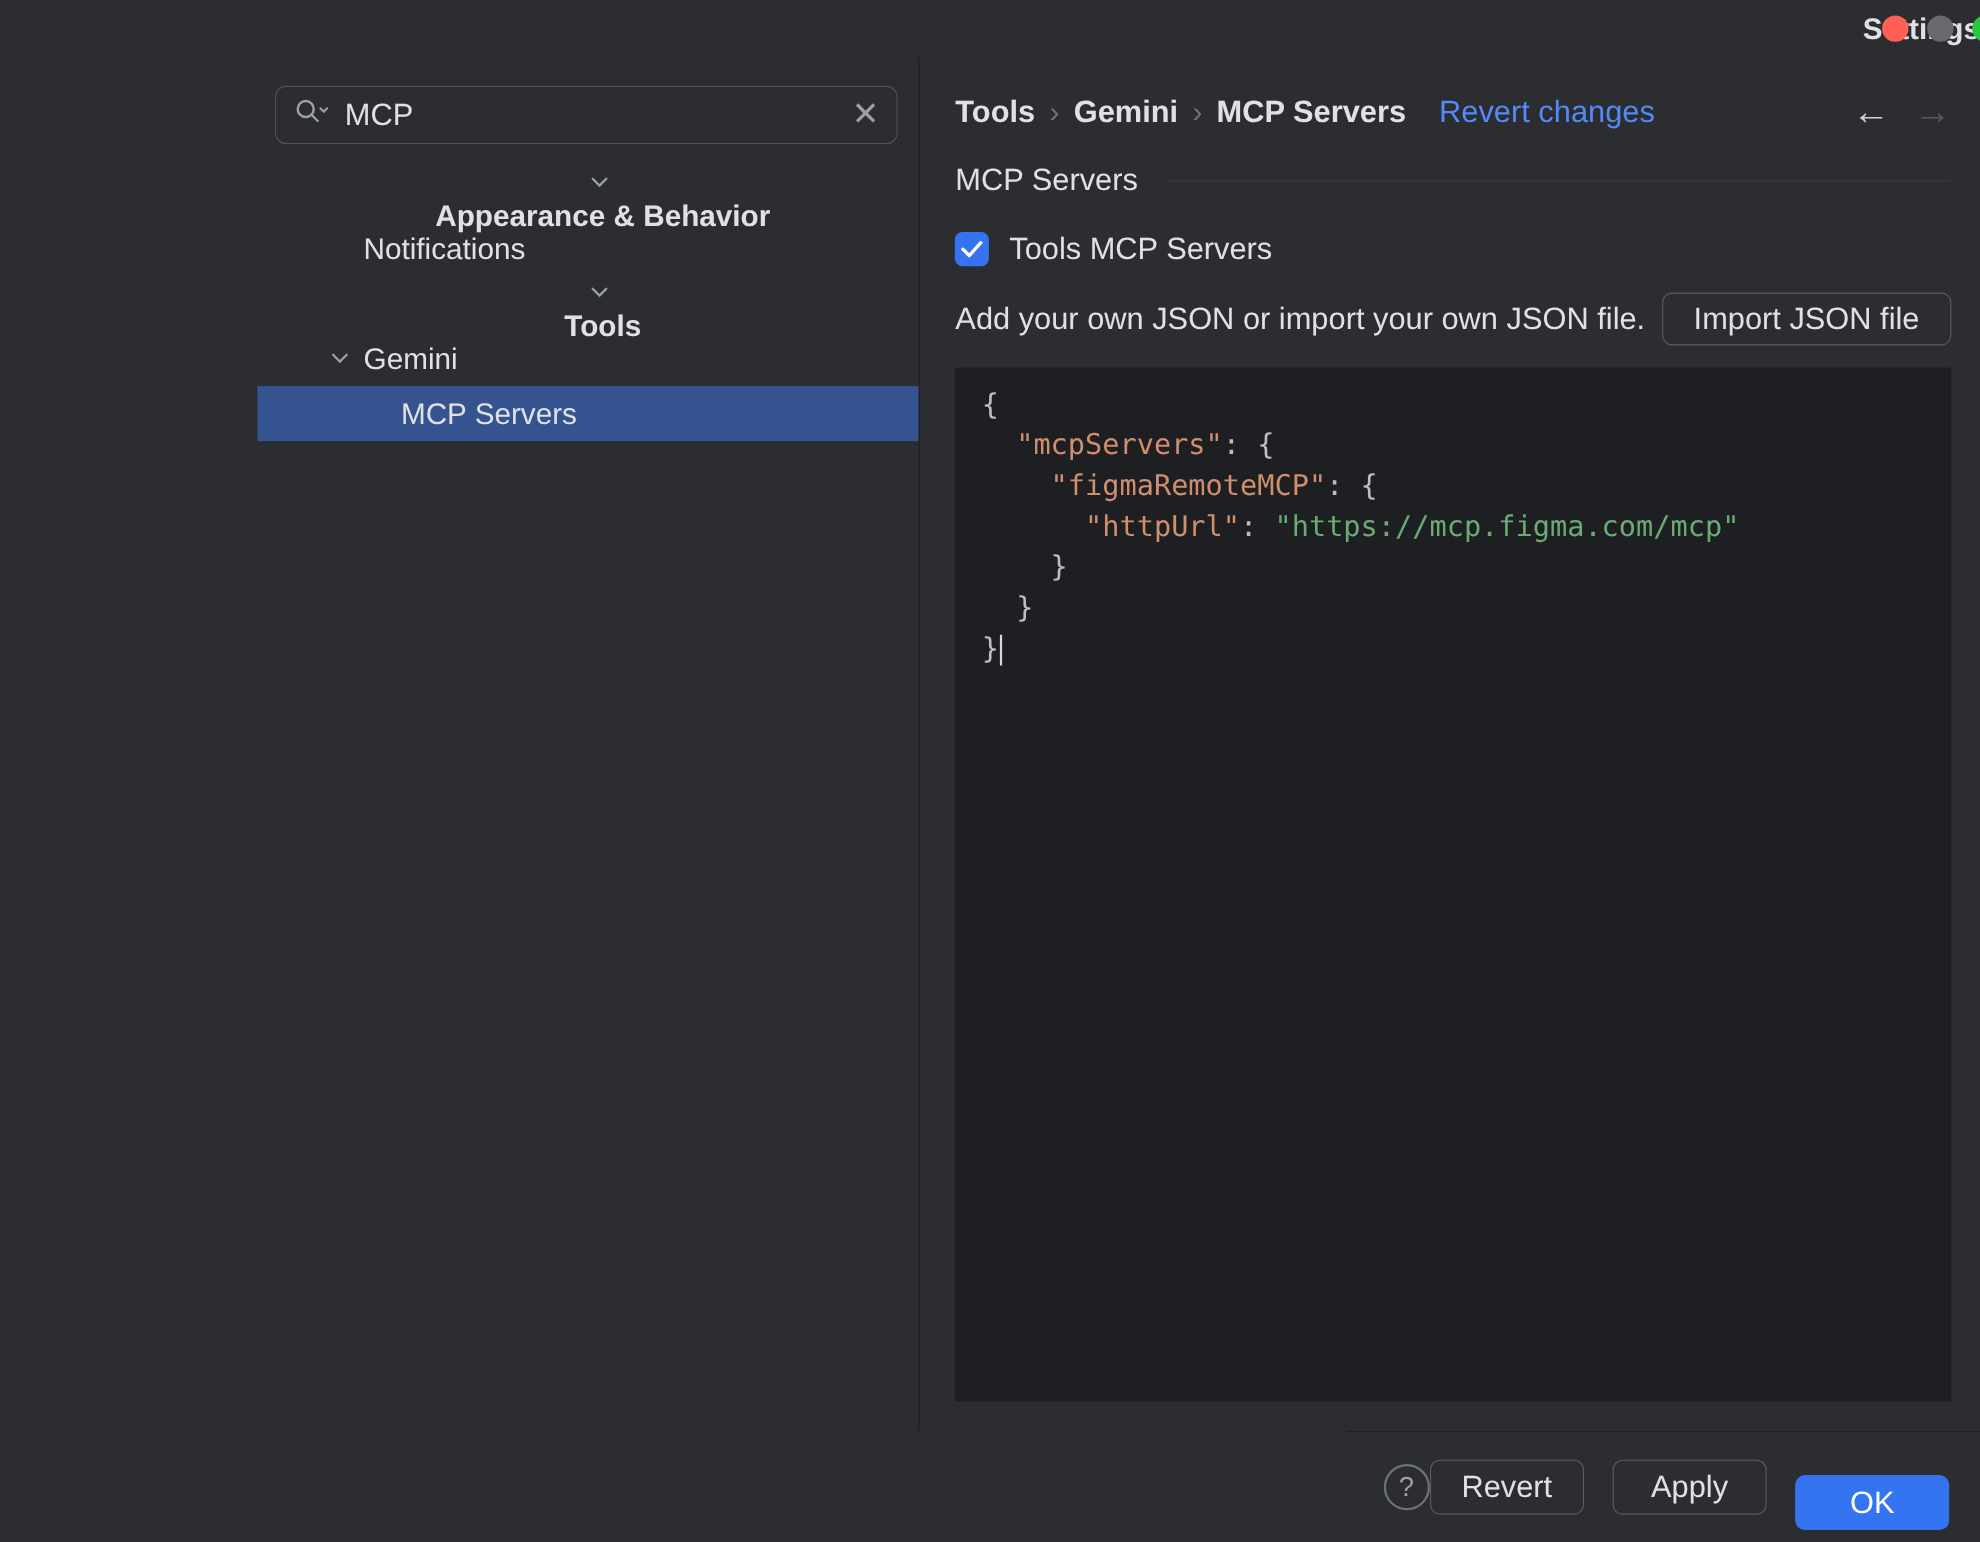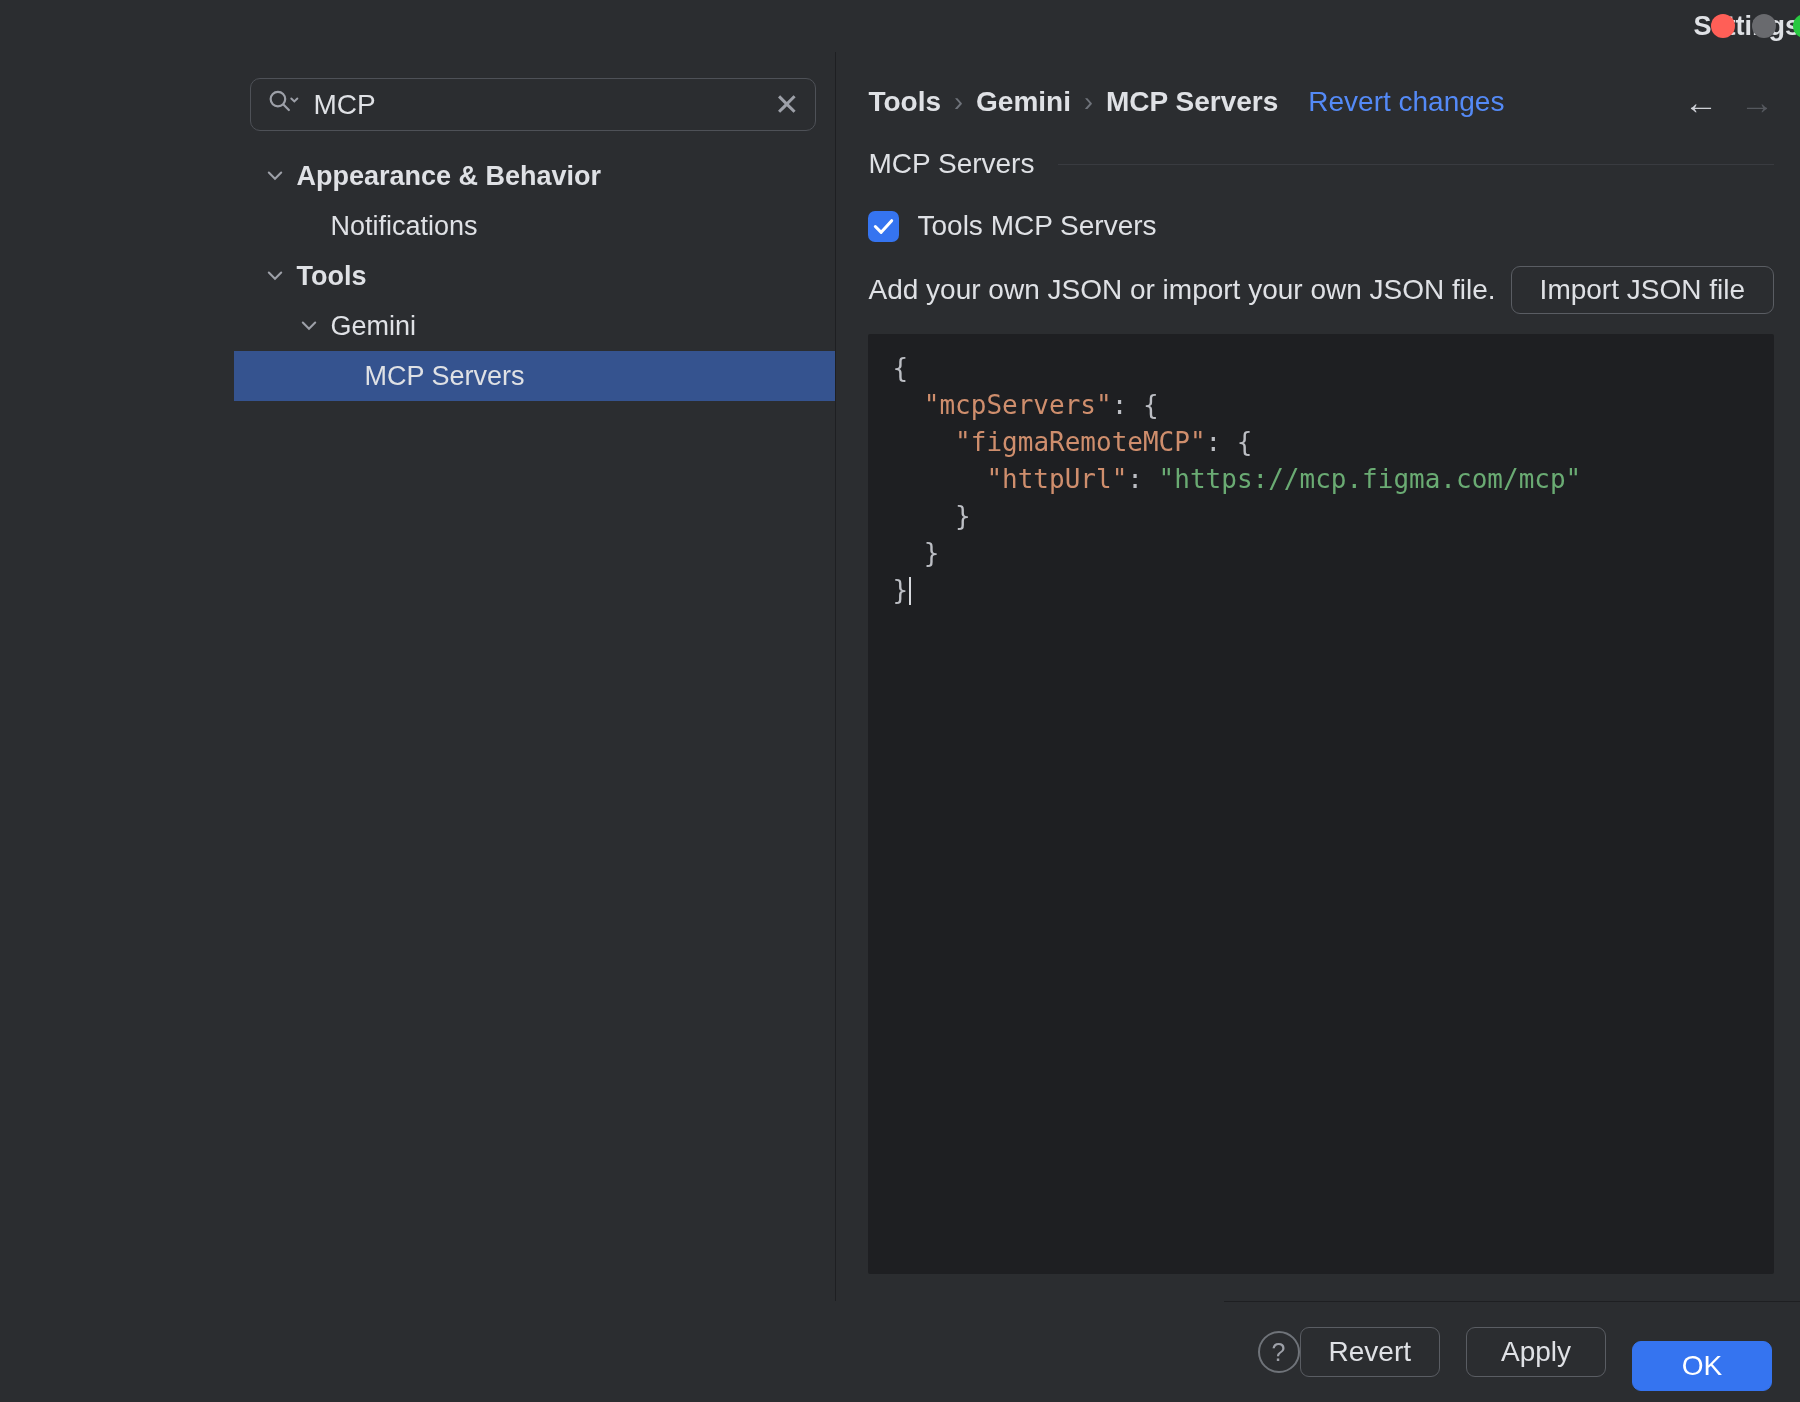--- a/index.html
+++ b/index.html
@@ -44,21 +44,21 @@
   .body{flex:1 1 auto;display:flex;min-height:0;}
   .sidebar{width:602px;flex:0 0 602px;border-right:1px solid var(--panel-line);display:flex;flex-direction:column;}
   .search-field{
     margin:26px 19px 0 16px;height:53px;border:1px solid #4E5157;border-radius:10px;
     display:flex;align-items:center;padding:16px 16px;gap:12px;
   }
   .search-text{flex:0 0 auto;font-size:28px;color:var(--text);}
   .clear-x{margin-left:auto;color:var(--muted);font-size:30px;line-height:1;cursor:default;}
   .tree{margin-top:20px;}
   .tree-row{height:50px;display:flex;align-items:center;font-size:27px;color:var(--text);}
-  .tree-row.bold{font-weight:700;}
+  .tree-row.bold{font-weight:700;flex-direction:column;}
   .tree-row.selected{background:var(--selection);}
   .chev{width:30px;flex:0 0 30px;margin-right:6px;display:flex;align-items:center;justify-content:center;}
 
   
   .content{flex:1 1 auto;display:flex;flex-direction:column;padding:30px 26px 0 32px;min-width:0;}
   .header-row{height:40px;display:flex;align-items:center;}
   .crumbs{display:flex;align-items:center;}
   .crumb{font-weight:700;font-size:28px;color:var(--text);}
   .crumb-sep{color:var(--dim);padding:0 13px;font-size:27px;}
   .revert{color:var(--link);font-size:28px;margin-left:30px;cursor:default;}

